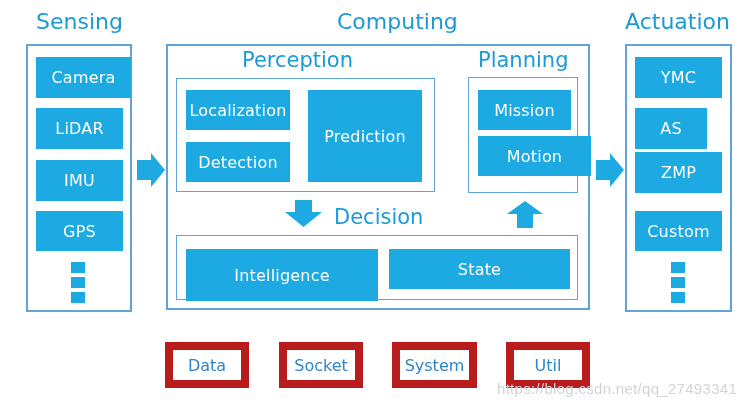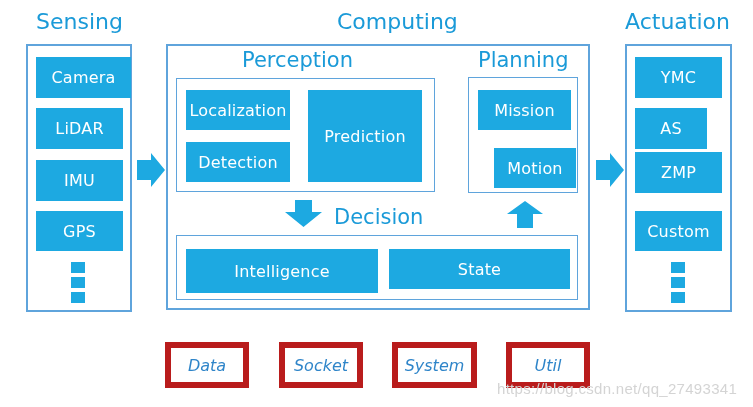--- a/index.html
+++ b/index.html
@@ -6,22 +6,22 @@
     body { width: 753px; height: 407px; position: relative; overflow: hidden;
            font-family: "DejaVu Sans", sans-serif; }
     .abs { position: absolute; box-sizing: border-box; }
     .frame { border: 2px solid #5fa4dc; background: #ffffff; }
     .frame-thin { border: 1.6px solid #5fa4dc; }
     .block { background: #1da9e1; color: #ffffff; display: flex; align-items: center;
              justify-content: center; font-size: 16px; letter-spacing: 0.2px; }
     .title { color: #1a9ad8; font-size: 22px; white-space: nowrap; line-height: 1; text-align: center; }
     .subtitle { color: #1a9ad8; font-size: 21px; white-space: nowrap; line-height: 1; }
     .dot { background: #1da9e1; width: 14px; height: 11px; }
-    .util { border: 6px solid #b91c1c; color: #2f85c9; display: flex; align-items: center;
-            justify-content: center; font-size: 16px; background: #fff; font-style: italic; }
+    .util { border: 8px solid #b91c1c; color: #2f85c9; display: flex; align-items: center;
+            justify-content: center; font-size: 16px; background: #fff; }
     .watermark { color: #d4d4d4; font-size: 15px; font-family: "Liberation Sans", sans-serif;
                  white-space: nowrap; letter-spacing: 0.3px; }
     svg.arrow { position: absolute; overflow: visible; }
   </style>
 </head>
 <body>
 
 <div class="abs title" style="left:36px; top:11px;">Sensing</div>
 <div class="abs frame" style="left:26px; top:44px; width:106px; height:268px;"></div>
 <div class="abs block" style="left:36px; top:57px; width:95px; height:41px;">Camera</div>
@@ -43,34 +43,34 @@
 
 <div class="abs subtitle" style="left:242px; top:50px;">Perception</div>
 <div class="abs frame-thin" style="left:176px; top:78px; width:259px; height:114px;"></div>
 <div class="abs block" style="left:186px; top:90px; width:104px; height:40px;">Localization</div>
 <div class="abs block" style="left:186px; top:142px; width:104px; height:40px;">Detection</div>
 <div class="abs block" style="left:308px; top:90px; width:114px; height:92px;">Prediction</div>
 
 <div class="abs subtitle" style="left:478px; top:50px;">Planning</div>
 <div class="abs frame-thin" style="left:468px; top:77px; width:110px; height:116px;"></div>
 <div class="abs block" style="left:478px; top:90px; width:93px; height:40px;">Mission</div>
-<div class="abs block" style="left:478px; top:148px; width:82px; height:40px;margin-left:16px;">Motion</div>
+<div class="abs block" style="left:478px; top:136px; width:113px; height:40px;">Motion</div>
 
 <svg class="arrow" style="left:285px; top:200px;" width="37" height="27" viewBox="0 0 37 27">
   <polygon points="10,0 27,0 27,12 37,12 18.5,27 0,12 10,12" fill="#1da9e1"></polygon>
 </svg>
 
 <div class="abs subtitle" style="left:334px; top:207px;">Decision</div>
 
 <svg class="arrow" style="left:507px; top:201px;" width="36" height="27" viewBox="0 0 36 27">
   <polygon points="18,0 36,13 26,13 26,27 10,27 10,13 0,13" fill="#1da9e1"></polygon>
 </svg>
 
 <div class="abs frame-thin" style="left:176px; top:235px; width:402px; height:65px;"></div>
-<div class="abs block" style="left:186px; top:249px; width:192px; height:44px;">Intelligence</div>
+<div class="abs block" style="left:186px; top:249px; width:192px; height:52px;">Intelligence</div>
 <div class="abs block" style="left:389px; top:249px; width:181px; height:40px;">State</div>
 
 <svg class="arrow" style="left:596px; top:153px;" width="28" height="34" viewBox="0 0 28 34">
   <polygon points="0,7 14,7 14,0 28,17 14,34 14,27 0,27" fill="#1da9e1"></polygon>
 </svg>
 
 <div class="abs title" style="left:625px; top:11px;">Actuation</div>
 <div class="abs frame" style="left:625px; top:44px; width:107px; height:268px;"></div>
 <div class="abs block" style="left:635px; top:57px; width:87px; height:41px;">YMC</div>
 <div class="abs block" style="left:635px; top:108px; width:72px; height:41px;">AS</div>

